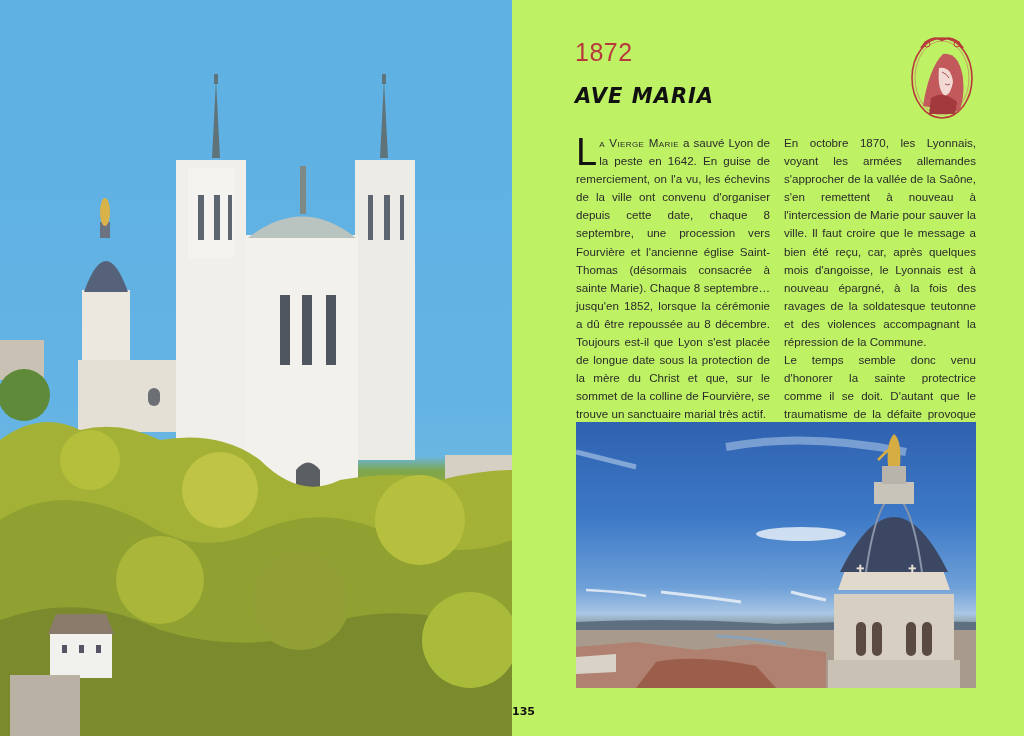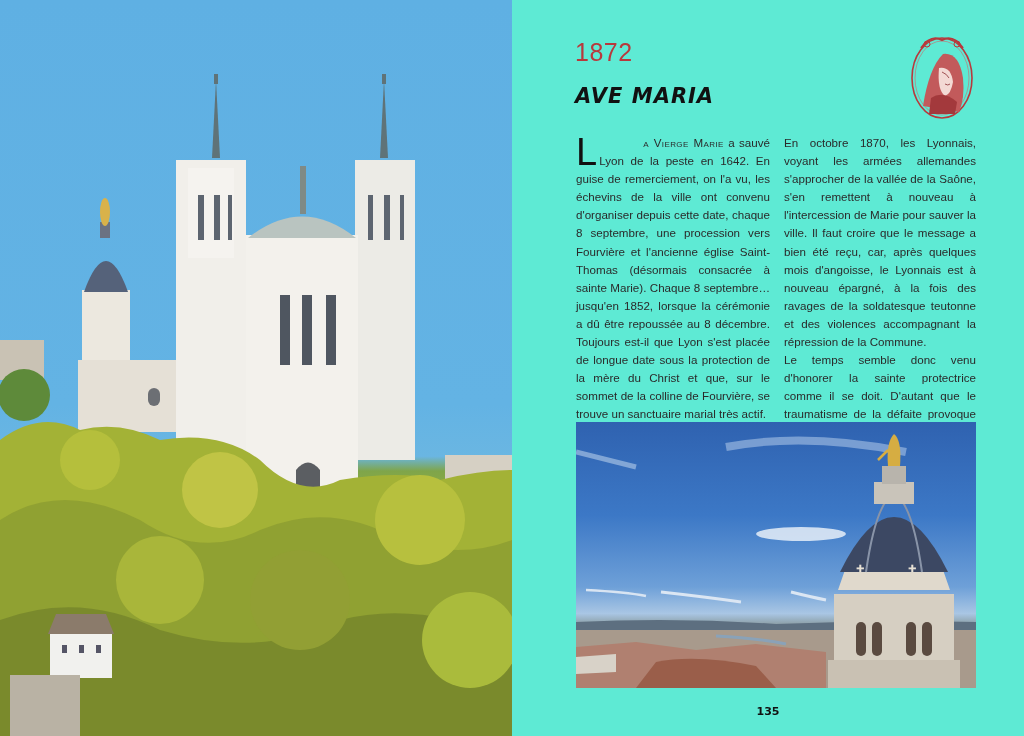--- a/index.html
+++ b/index.html
@@ -4,37 +4,37 @@
 <style>
   html, body { margin:0; padding:0; }
   body { width:1024px; height:736px; position:relative; overflow:hidden; background:#ffffff; font-family:"Liberation Sans", sans-serif; }
 
   
   .left-photo { position:absolute; left:0; top:0; width:512px; height:736px; overflow:hidden;
     background: linear-gradient(to bottom, #5fb0e3 0%, #63b3e4 55%, #6ab6e2 62%, #7fa54a 64%, #a8b638 72%, #8b9a30 85%, #6f7f2a 100%); }
   .left-photo svg { position:absolute; left:0; top:0; }
 
   
-  .right-page { position:absolute; left:512px; top:0; width:512px; height:736px; background:#5eead4; }
+  .right-page { position:absolute; left:512px; top:0; width:512px; height:736px; background:#bef264; }
   .year { position:absolute; left:63px; top:38px; font-size:25px; color:#b8393c; letter-spacing:0.5px; font-family:"Liberation Sans", sans-serif; }
   .title { position:absolute; left:63px; top:84px; font-size:21px; font-weight:bold; color:#111; letter-spacing:1px; font-family:"DejaVu Sans", sans-serif;font-style:italic; }
   .vignette { position:absolute; left:395px; top:28px; width:70px; height:96px; }
 
   .col { position:absolute; top:134px; width:194px; font-family:"Liberation Sans", sans-serif; font-size:11.6px; line-height:18.1px; color:#2a2a2a; text-align:justify; hyphens:auto; }
   .col-1 { left:64px; }
   .col-2 { left:272px; width:192px; }
   .dropcap { float:left; font-size:38px; line-height:32px; margin:2px 2px -2px 0; color:#111; font-family:"Liberation Sans", sans-serif; }
-  .smallcaps { font-variant:small-caps; letter-spacing:0.4px;margin-left:44px; }
+  .smallcaps { font-variant:small-caps; letter-spacing:0.4px; }
   .col p { margin:0; }
 
   .photo2 { position:absolute; left:64px; top:422px; width:400px; height:266px; overflow:hidden;
     background: linear-gradient(to bottom, #2f62b0 0%, #3c78c6 35%, #6ea0d8 62%, #a9c6e4 72%, #8da0a8 76%, #9b8a78 85%, #8a6a58 100%); }
   .photo2 svg { position:absolute; left:0; top:0; }
 
-  .folio { position:absolute; left:0; width:512px; top:705px; text-align:center; font-size:11px; font-weight:bold; color:#111; font-family:"DejaVu Sans", sans-serif; }
+  .folio { position:absolute; left:0; width:512px; top:705px; text-align:left; font-size:11px; font-weight:bold; color:#111; font-family:"DejaVu Sans", sans-serif; }
 </style>
 </head>
 <body>
 
 <div class="left-photo">
   <svg width="512" height="736" viewBox="0 0 512 736">
 
     <rect x="0" y="340" width="44" height="40" fill="#c9c2b4"></rect>
 
     <rect x="82" y="290" width="48" height="140" fill="#ece8df"></rect>

